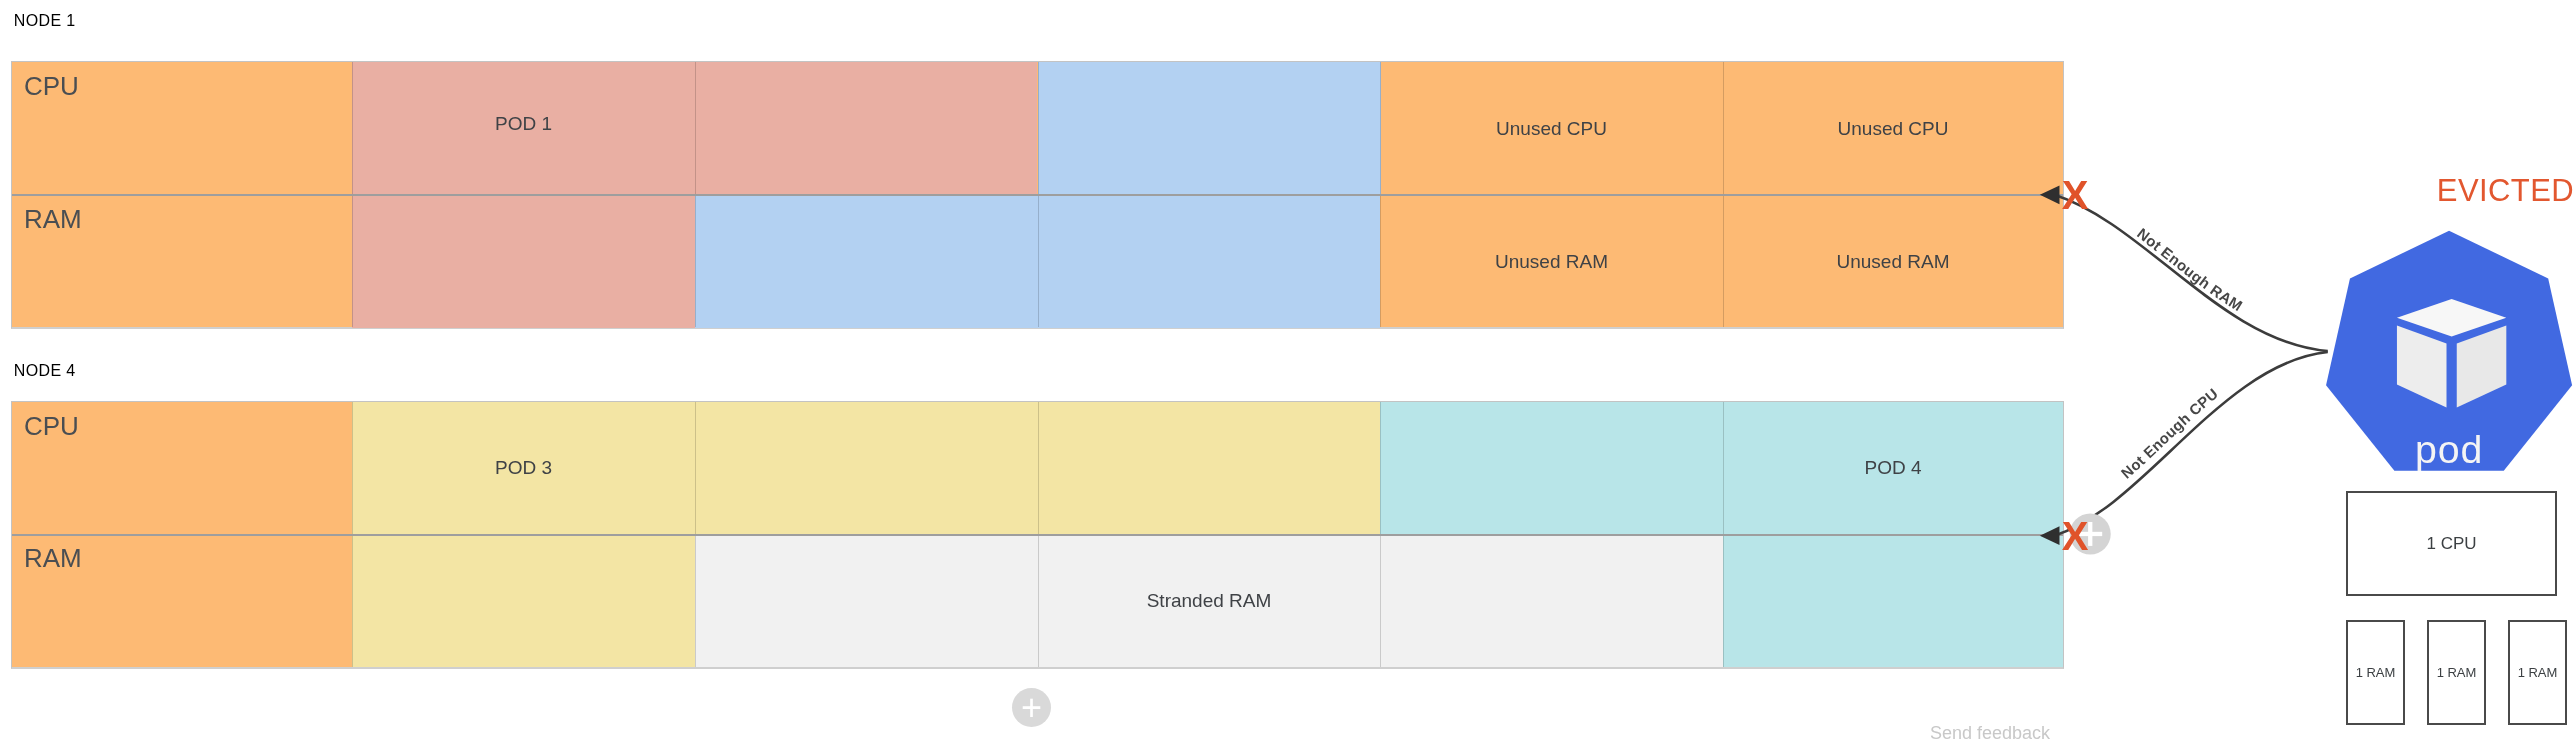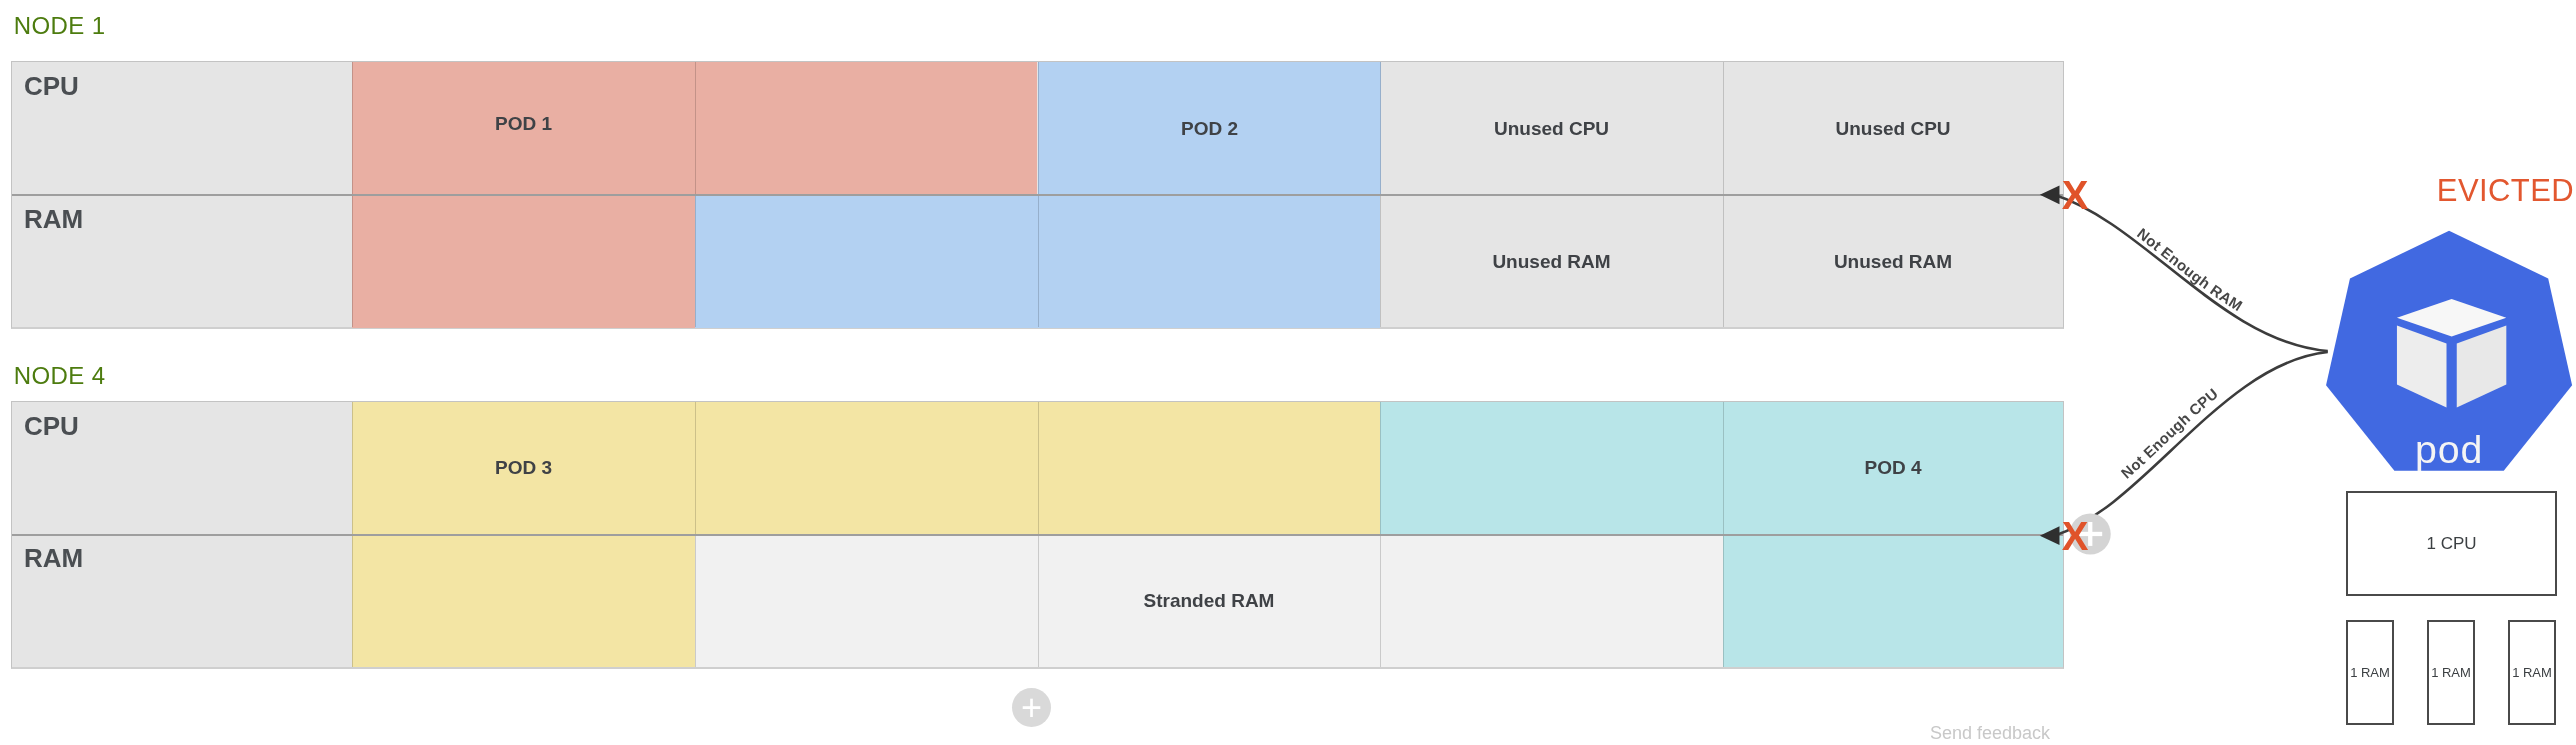--- a/index.html
+++ b/index.html
@@ -1,22 +1,22 @@
 <!DOCTYPE html>
 <html style="font-size:13.7px"><head>
 <meta charset="utf-8">
 <style>
   * { box-sizing: border-box; margin: 0; padding: 0; }
   html, body { width: 2576px; height: 745px; background: #ffffff;
     font-family: "Liberation Sans", sans-serif; overflow: hidden; }
   .canvas { position: relative; width: 2576px; height: 745px; background:#fff; }
 
-  .node-title { position: absolute; font-size: 24px; color: #4d7c0f; letter-spacing: 0.4px; }
+  .node-title { position: absolute; font-size: 16px; color: #000000; letter-spacing: 0.4px; }
 
-  .tbl { position: absolute; background: #e5e5e5; border: 0.9px solid #c3c3c3; border-bottom: 2.6px solid #cfcfcf; font-weight: bold; }
+  .tbl { position: absolute; background: #fdba74; border: 0.9px solid #c3c3c3; border-bottom: 2.6px solid #cfcfcf; }
   .fill { position: absolute; }
   .salmon { background: #e9afa3; }
   .blue   { background: #b3d1f2; }
   .yellow { background: #f3e5a4; }
   .teal   { background: #b8e5e8; }
   .gray   { background: #f1f1f1; }
 
   .vline { position: absolute; top: 0; bottom: 0; width: 0.9px; background: rgba(0,0,0,0.16); }
   .hline { position: absolute; left: 0; right: 0; height: 1.7px; background: #9e9e9e; }
 
@@ -26,21 +26,21 @@
 
   .xmark { position: absolute; width: 38px; text-align: center; font-size: 40px; line-height: 44px;
     font-weight: 800; color: #e0532a; }
 
   .evicted-title { position: absolute; left: 2326px; top: 173px; width: 248px; text-align: right;
     font-size: 31px; font-weight: 500; letter-spacing: 0.4px; color: #e2572f; }
 
   .req-box { position: absolute; border: 2.6px solid #4a4a4a; background: #fff;
     display: flex; align-items: center; justify-content: center; color: #3c4043; white-space: nowrap; }
   .cpu-box { left: 2346px; top: 491px; width: 211px; height: 105px; font-size: 17px; text-align: right; }
-  .ram-box { top: 620px; width: 48px; height: 105px; font-size: 13px; }
+  .ram-box { top: 620px; width: 59px; height: 105px; font-size: 13px; }
 
   .plus-btn { position: absolute; left: 1012px; top: 688px; width: 39px; height: 39px;
     border-radius: 50%; background: #d9d9d9; display: flex; align-items: center; justify-content: center;
     color: #ffffff; font-size: 36px; font-weight: 300; line-height: 1; cursor: pointer; }
 
   .send-feedback { position: absolute; left: 1930px; top: 677px; font-size: 18px; color: #c8c8c8; cursor: pointer; margin-top: 46px; }
 
   svg.overlay { position: absolute; left: 0; top: 0; width: 2576px; height: 745px; pointer-events: none; }
   .arrow-label { font-size: 17.5px; font-weight: bold; fill: #474747; letter-spacing: .4px; }
   .pod-text { font-size: 46px; fill: #f4f4f4; letter-spacing: 1px; }
@@ -63,21 +63,20 @@
     <div class="vline" style="left:683px;"></div>
     <div class="vline" style="left:1026px;"></div>
     <div class="vline" style="left:1368px;"></div>
     <div class="vline" style="left:1711px;"></div>
     <div class="hline" style="top:132px;"></div>
 
     <div class="rowlabel" style="left:12px; top:8.5px;">CPU</div>
     <div class="rowlabel" style="left:12px; top:142px;">RAM</div>
 
     <div class="celltext" style="left:340px; top:0; width:343px; height:124px;">POD 1</div>
-    <div class="celltext" style="left:1026px; top:0; width:343px; height:133px;">POD 2</div>
     <div class="celltext" style="left:1368px; top:0; width:343px; height:133px;">Unused CPU</div>
     <div class="celltext" style="left:1711px; top:0; width:340px; height:133px;">Unused CPU</div>
     <div class="celltext" style="left:1368px; top:133px; width:343px; height:133px;">Unused RAM</div>
     <div class="celltext" style="left:1711px; top:133px; width:340px; height:133px;">Unused RAM</div>
   </div>
 
   <div class="node-title" style="left:13.7px; top:362px;">NODE 4</div>
 
   <div class="tbl" style="left:11px; top:401px; width:2053px; height:268px;">
 

